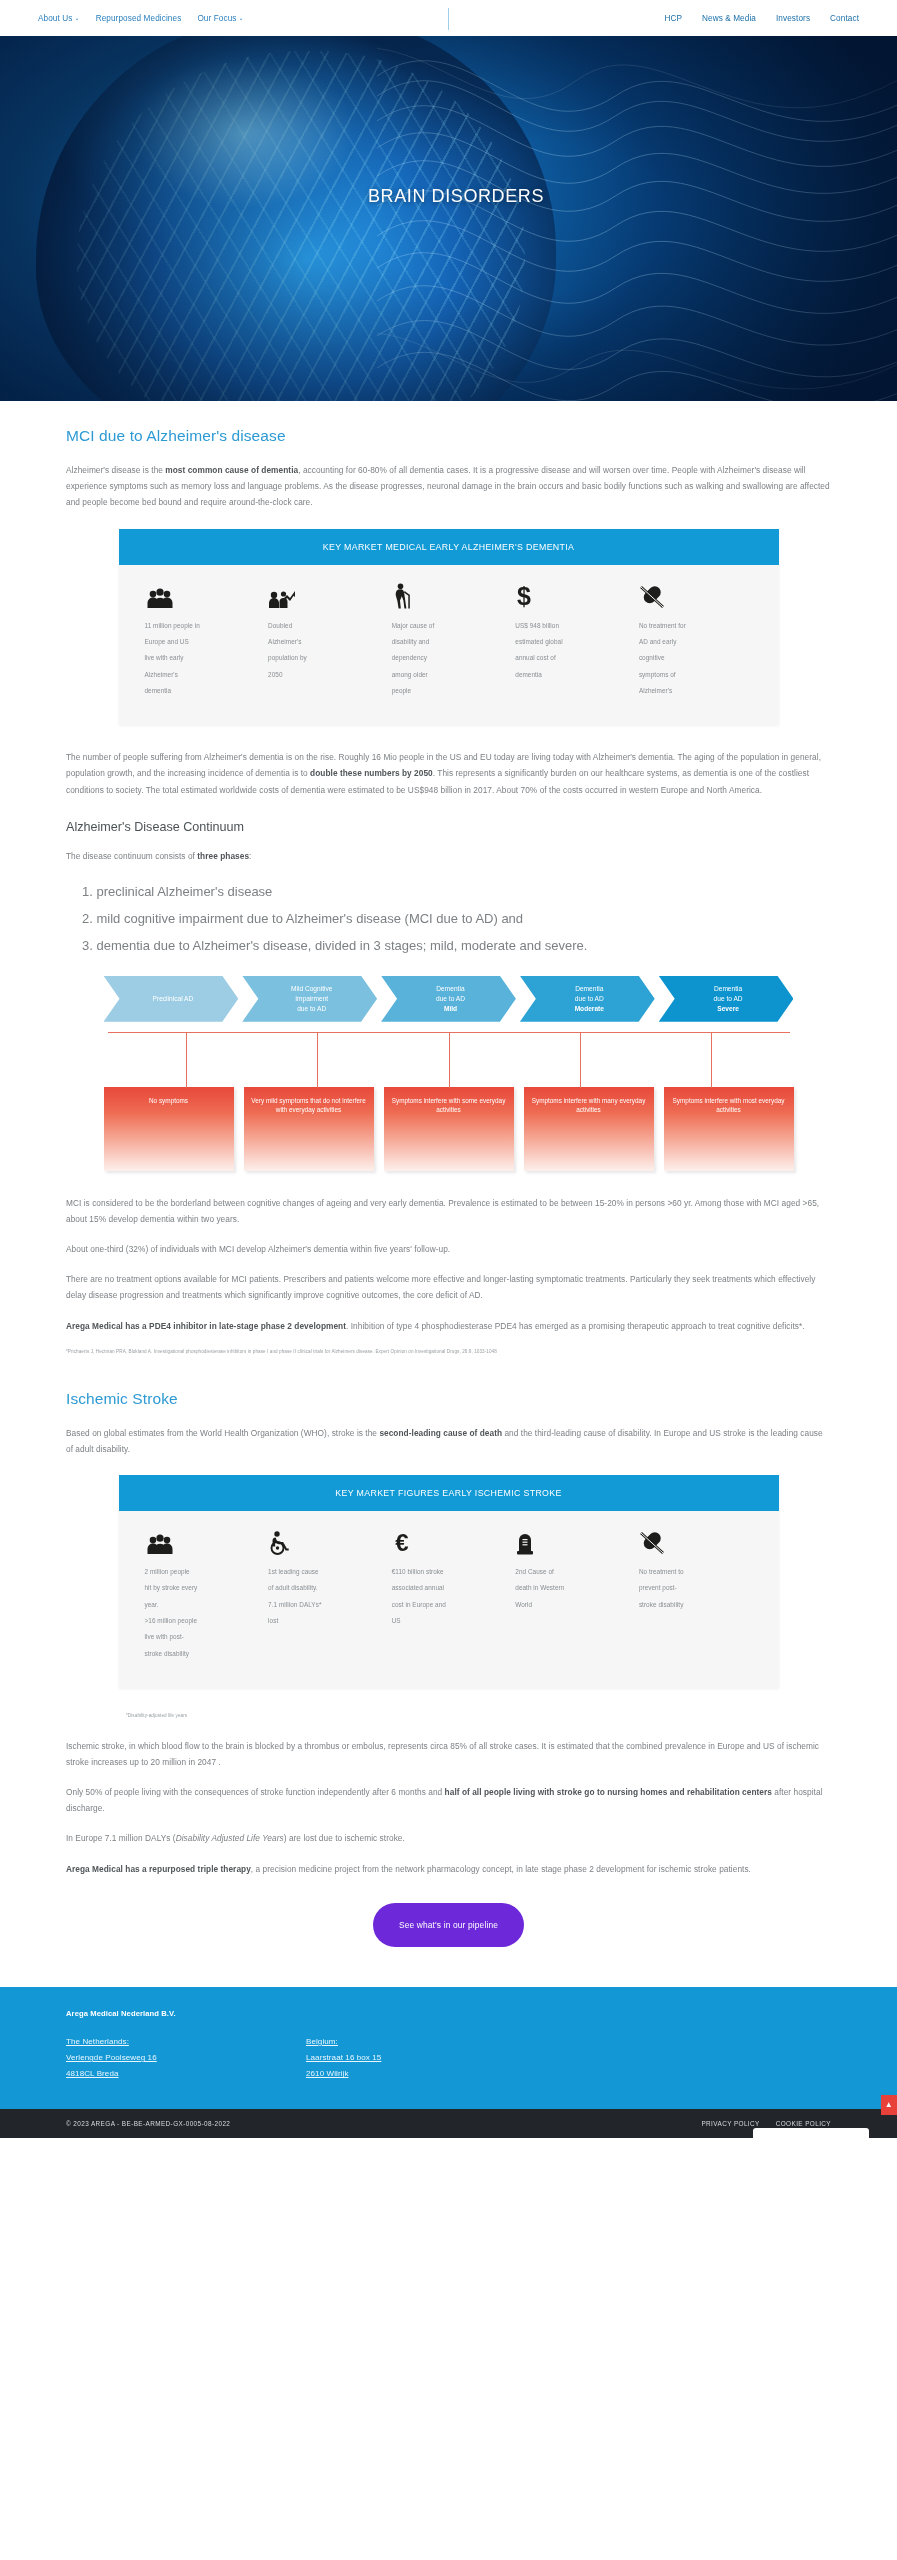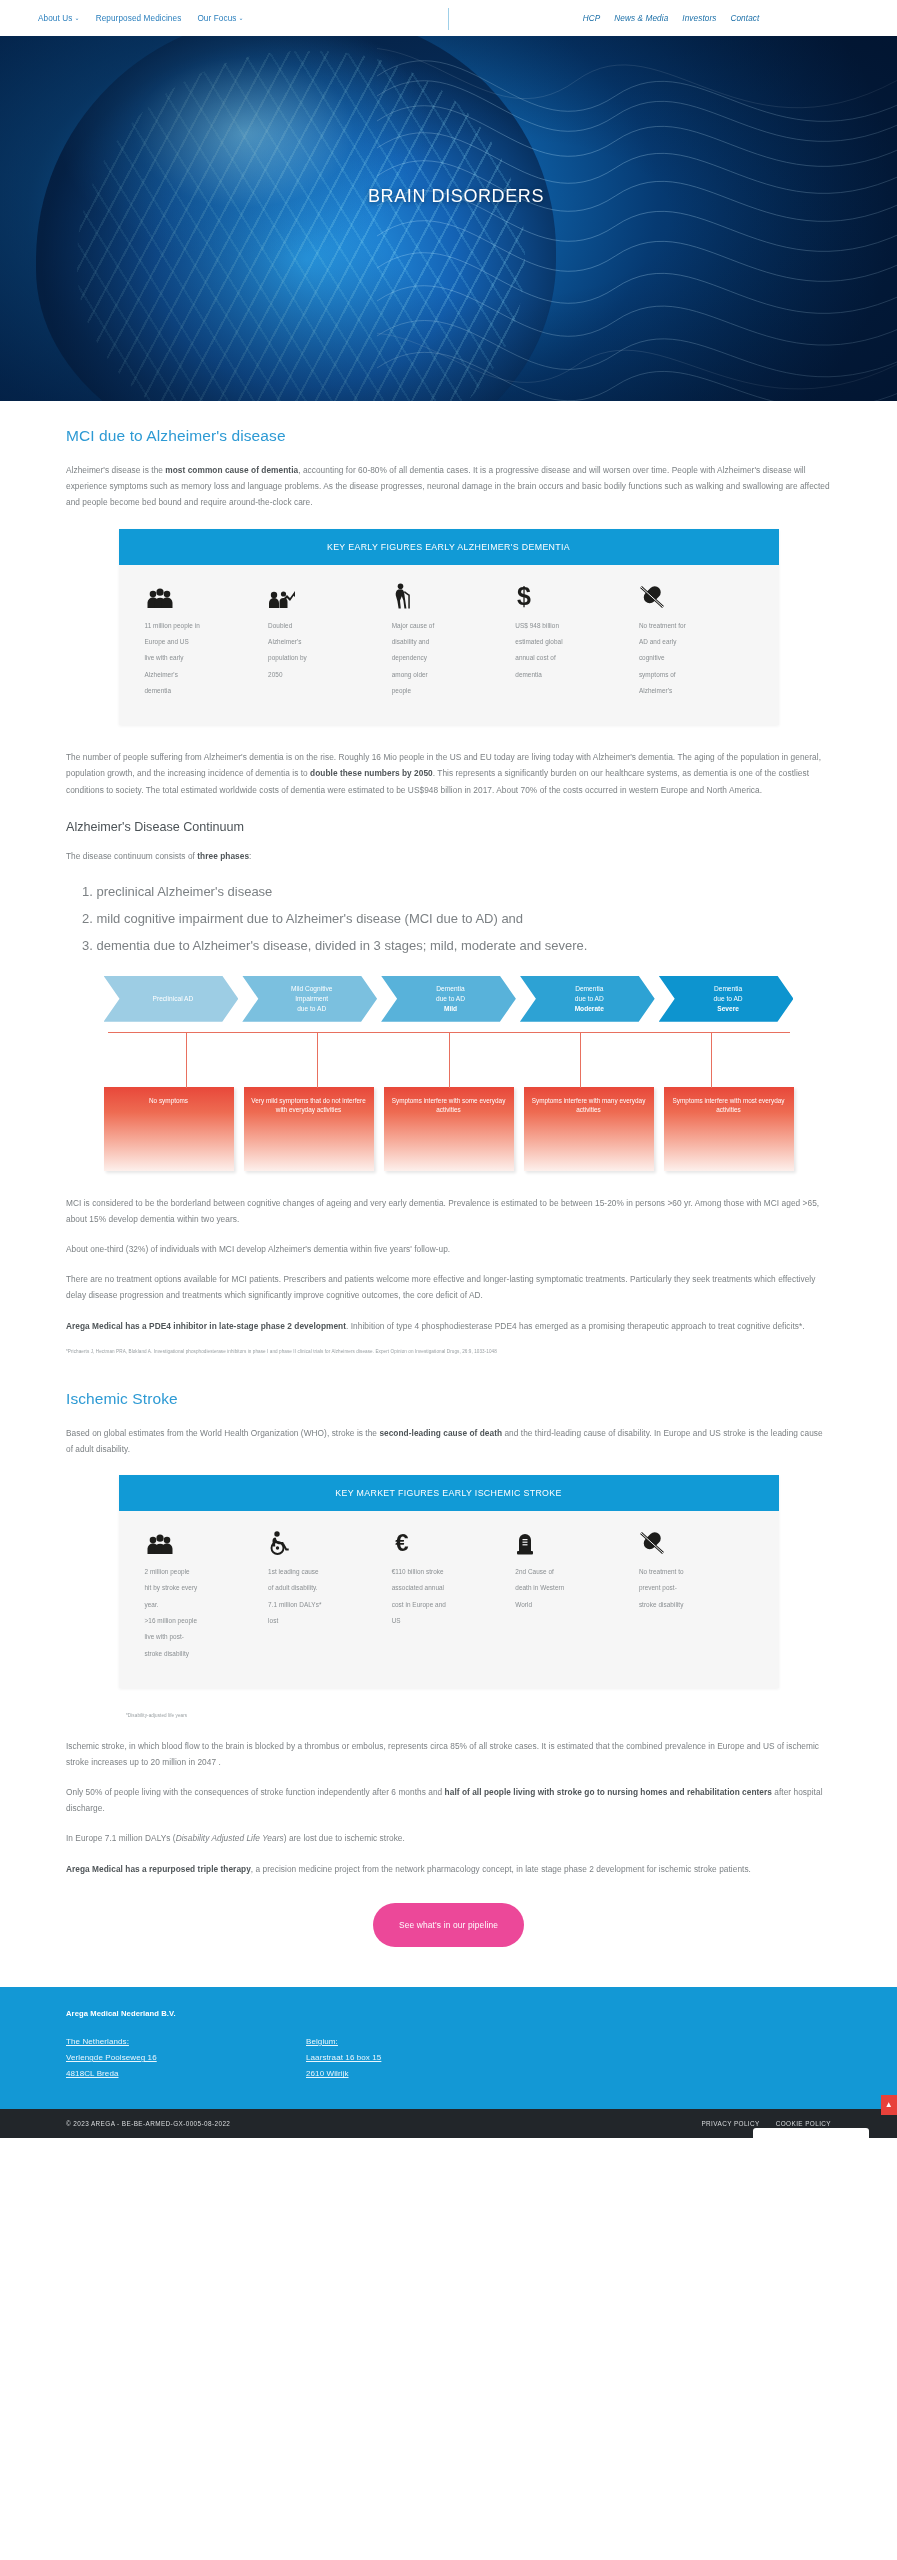--- a/index.html
+++ b/index.html
@@ -20,21 +20,21 @@
     justify-content: center;
     position: relative;
     padding: 0 38px;
   }
   .nav-left, .nav-right {
     display: flex;
     align-items: center;
     gap: 16px;
     flex: 1;
   }
-  .nav-right { justify-content: center; gap: 14px; font-style: italic; }
+  .nav-right { justify-content: flex-end; gap: 20px; }
   .nav-link {
     font-size: 8.2px;
     color: #2a7fbd;
     text-decoration: none;
     white-space: nowrap;
     letter-spacing: .1px;
   }
   .nav-link .caret {
     font-size: 6px;
     margin-left: 2px;
@@ -267,21 +267,21 @@
     line-height: 1.5;
     text-align: center;
     padding: 9px 7px 0 7px;
     box-shadow: 2px 2px 3px rgba(0,0,0,.10);
   }
 
   
   .cta-wrap { text-align: center; margin: 26px 0 40px 0; }
   .cta-button {
     display: inline-block;
-    background: #ec4899;
+    background: #6d28d9;
     color: #ffffff;
     font-size: 8.4px;
     padding: 17px 26px;
     border-radius: 22px;
     border: none;
     cursor: pointer;
     font-family: "Liberation Sans", sans-serif;
     letter-spacing: .15px;
   }
 
@@ -401,21 +401,21 @@
   <h1 class="hero-title">BRAIN DISORDERS</h1>
 </section>
 
 <main class="content">
 
   <h2 class="section-title">MCI due to Alzheimer's disease</h2>
 
   <p class="body"><span>Alzheimer's disease is the </span><b>most common cause of dementia</b><span>, accounting for 60-80% of all dementia cases. It is a progressive disease and will worsen over time. People with Alzheimer's disease will experience symptoms such as memory loss and language problems. As the disease progresses, neuronal damage in the brain occurs and basic bodily functions such as walking and swallowing are affected and people become bed bound and require around-the-clock care.</span></p>
 
   <section class="figures-panel">
-    <div class="figures-head">KEY EARLY FIGURES EARLY ALZHEIMER'S DEMENTIA</div>
+    <div class="figures-head">KEY MARKET MEDICAL EARLY ALZHEIMER'S DEMENTIA</div>
     <div class="figures-body">
 
       <div class="figure-col">
         <div class="figure-icon">
           <svg width="30" height="22" viewBox="0 0 30 22" fill="#1d1d1b">
             <circle cx="8" cy="7" r="3.3"></circle>
               <circle cx="15" cy="5.2" r="3.6"></circle>
               <circle cx="22" cy="7" r="3.3"></circle>
             <path d="M2.5 21 v-5.2 a5.5 5.5 0 0 1 11 0 V21 Z"></path>
             <path d="M9.6 21 v-6.4 a5.8 5.8 0 0 1 11 0 V21 Z"></path>

